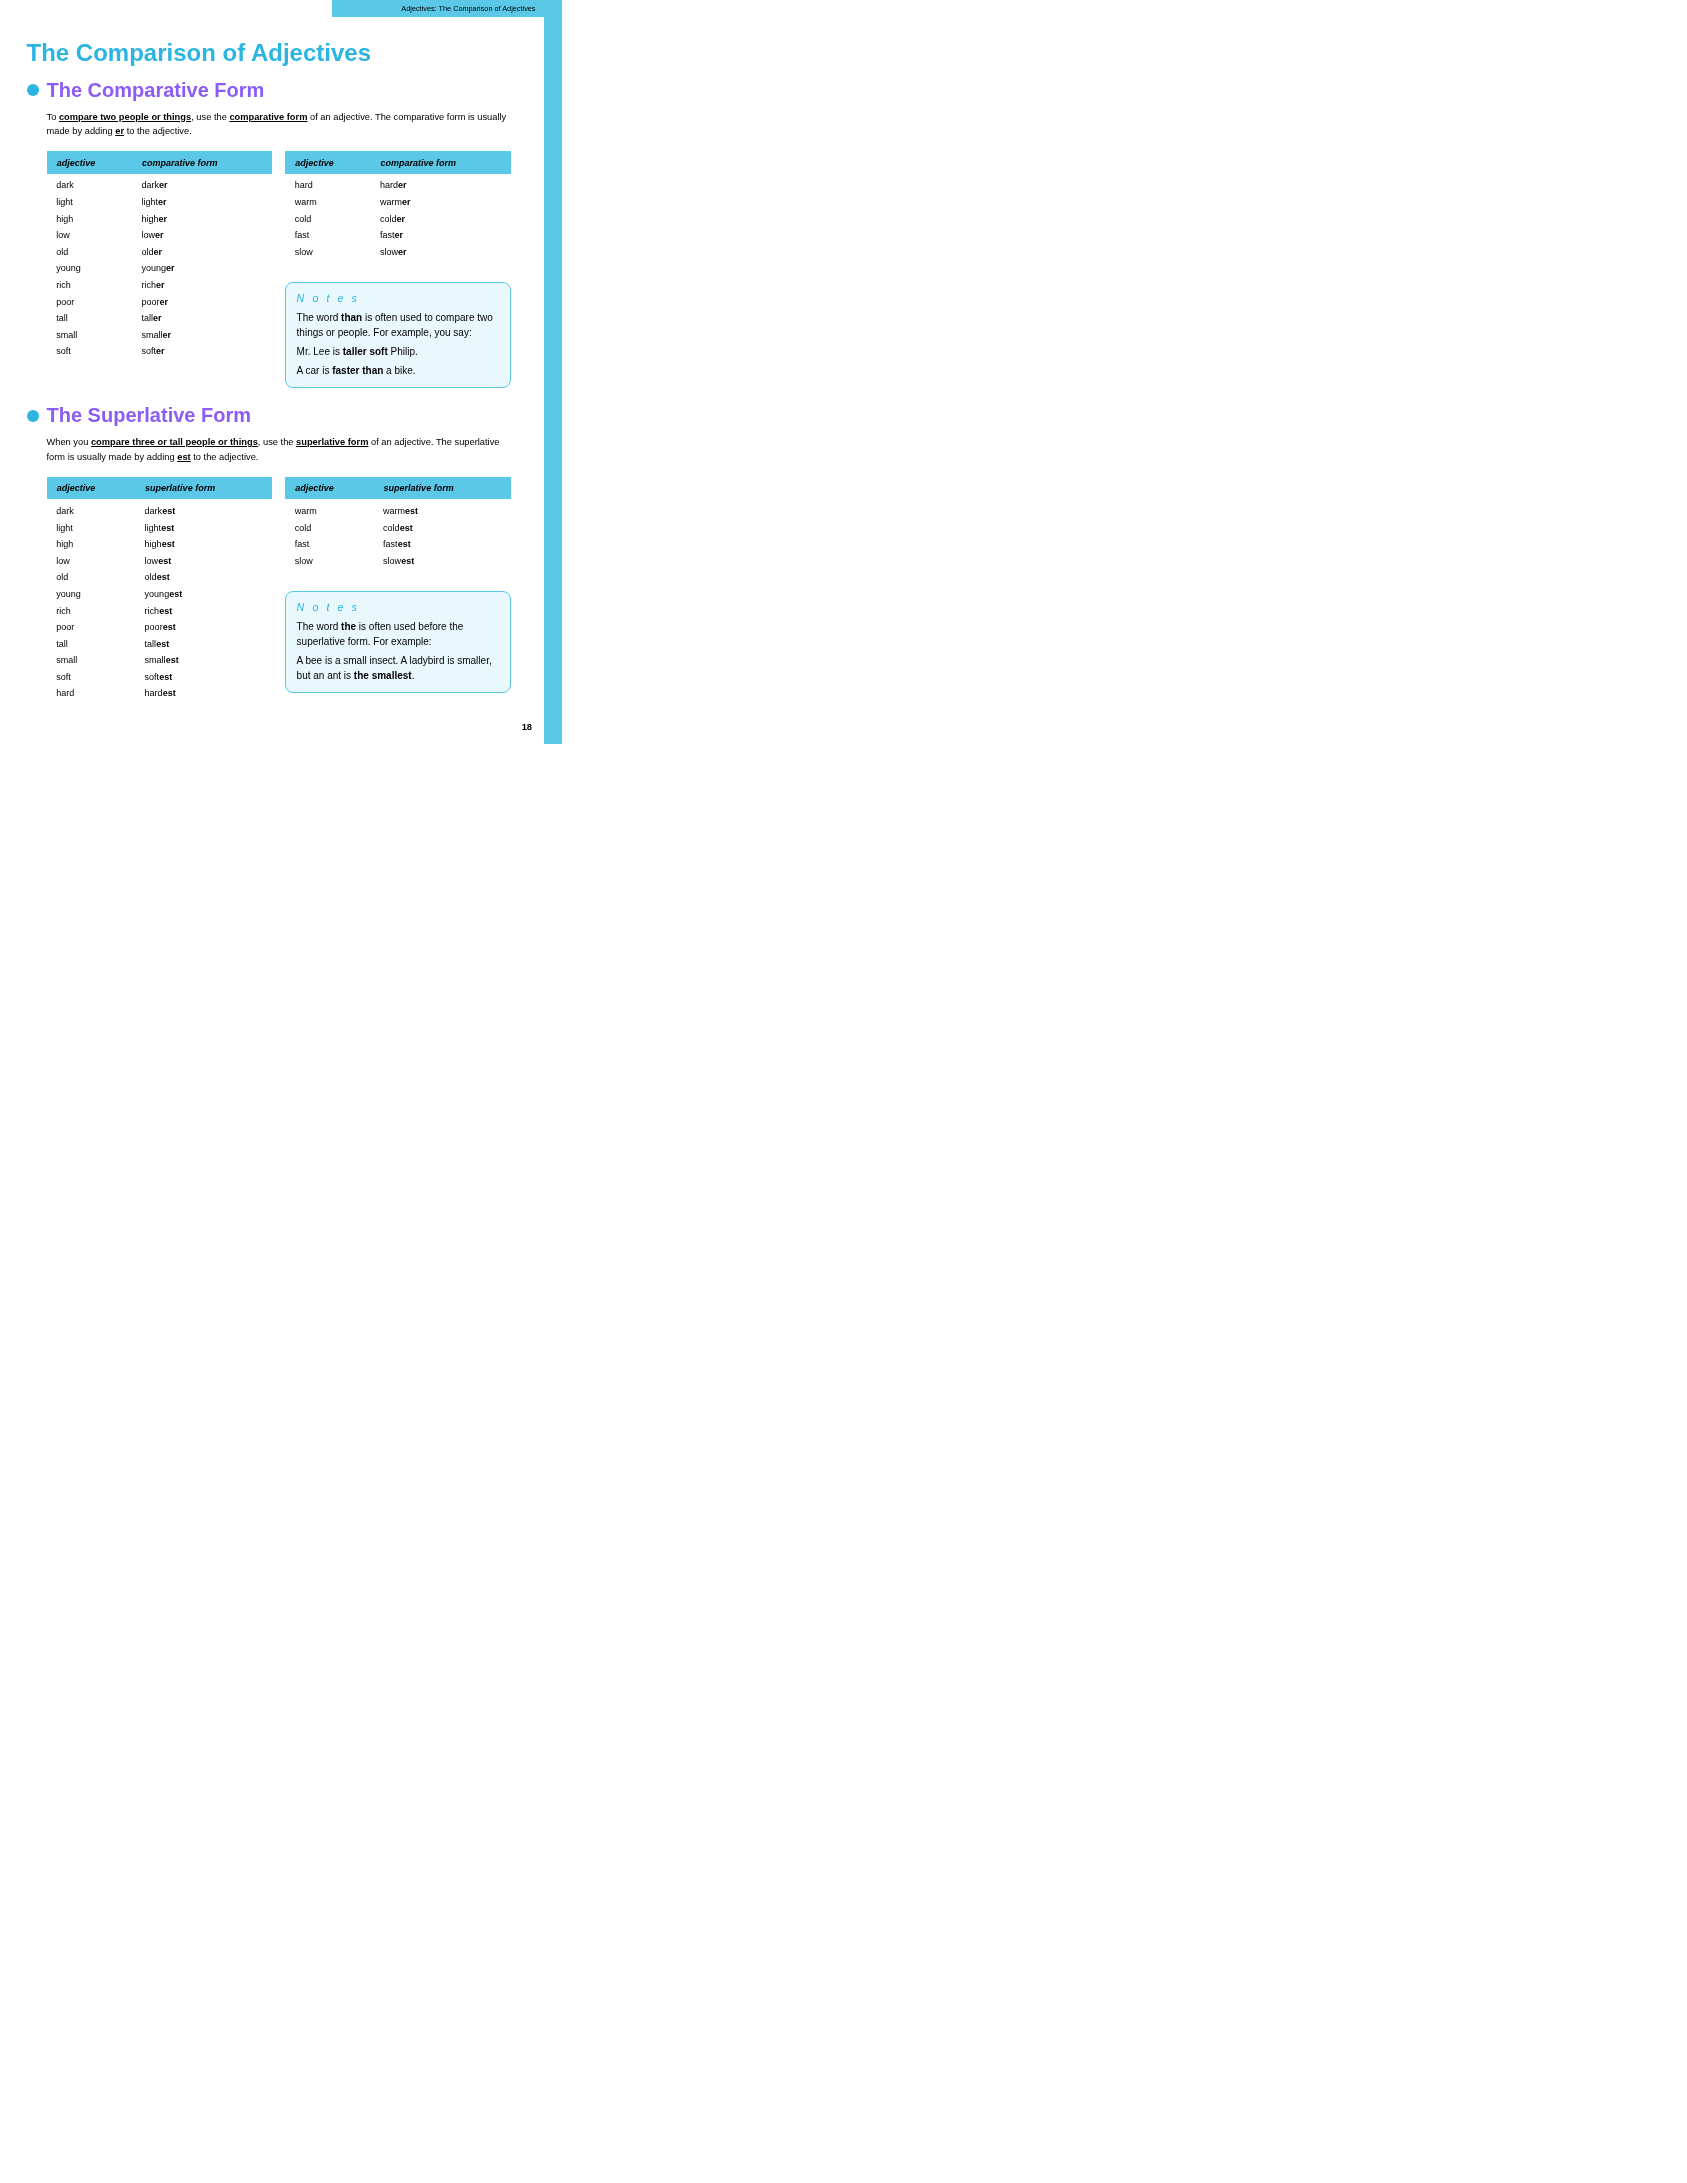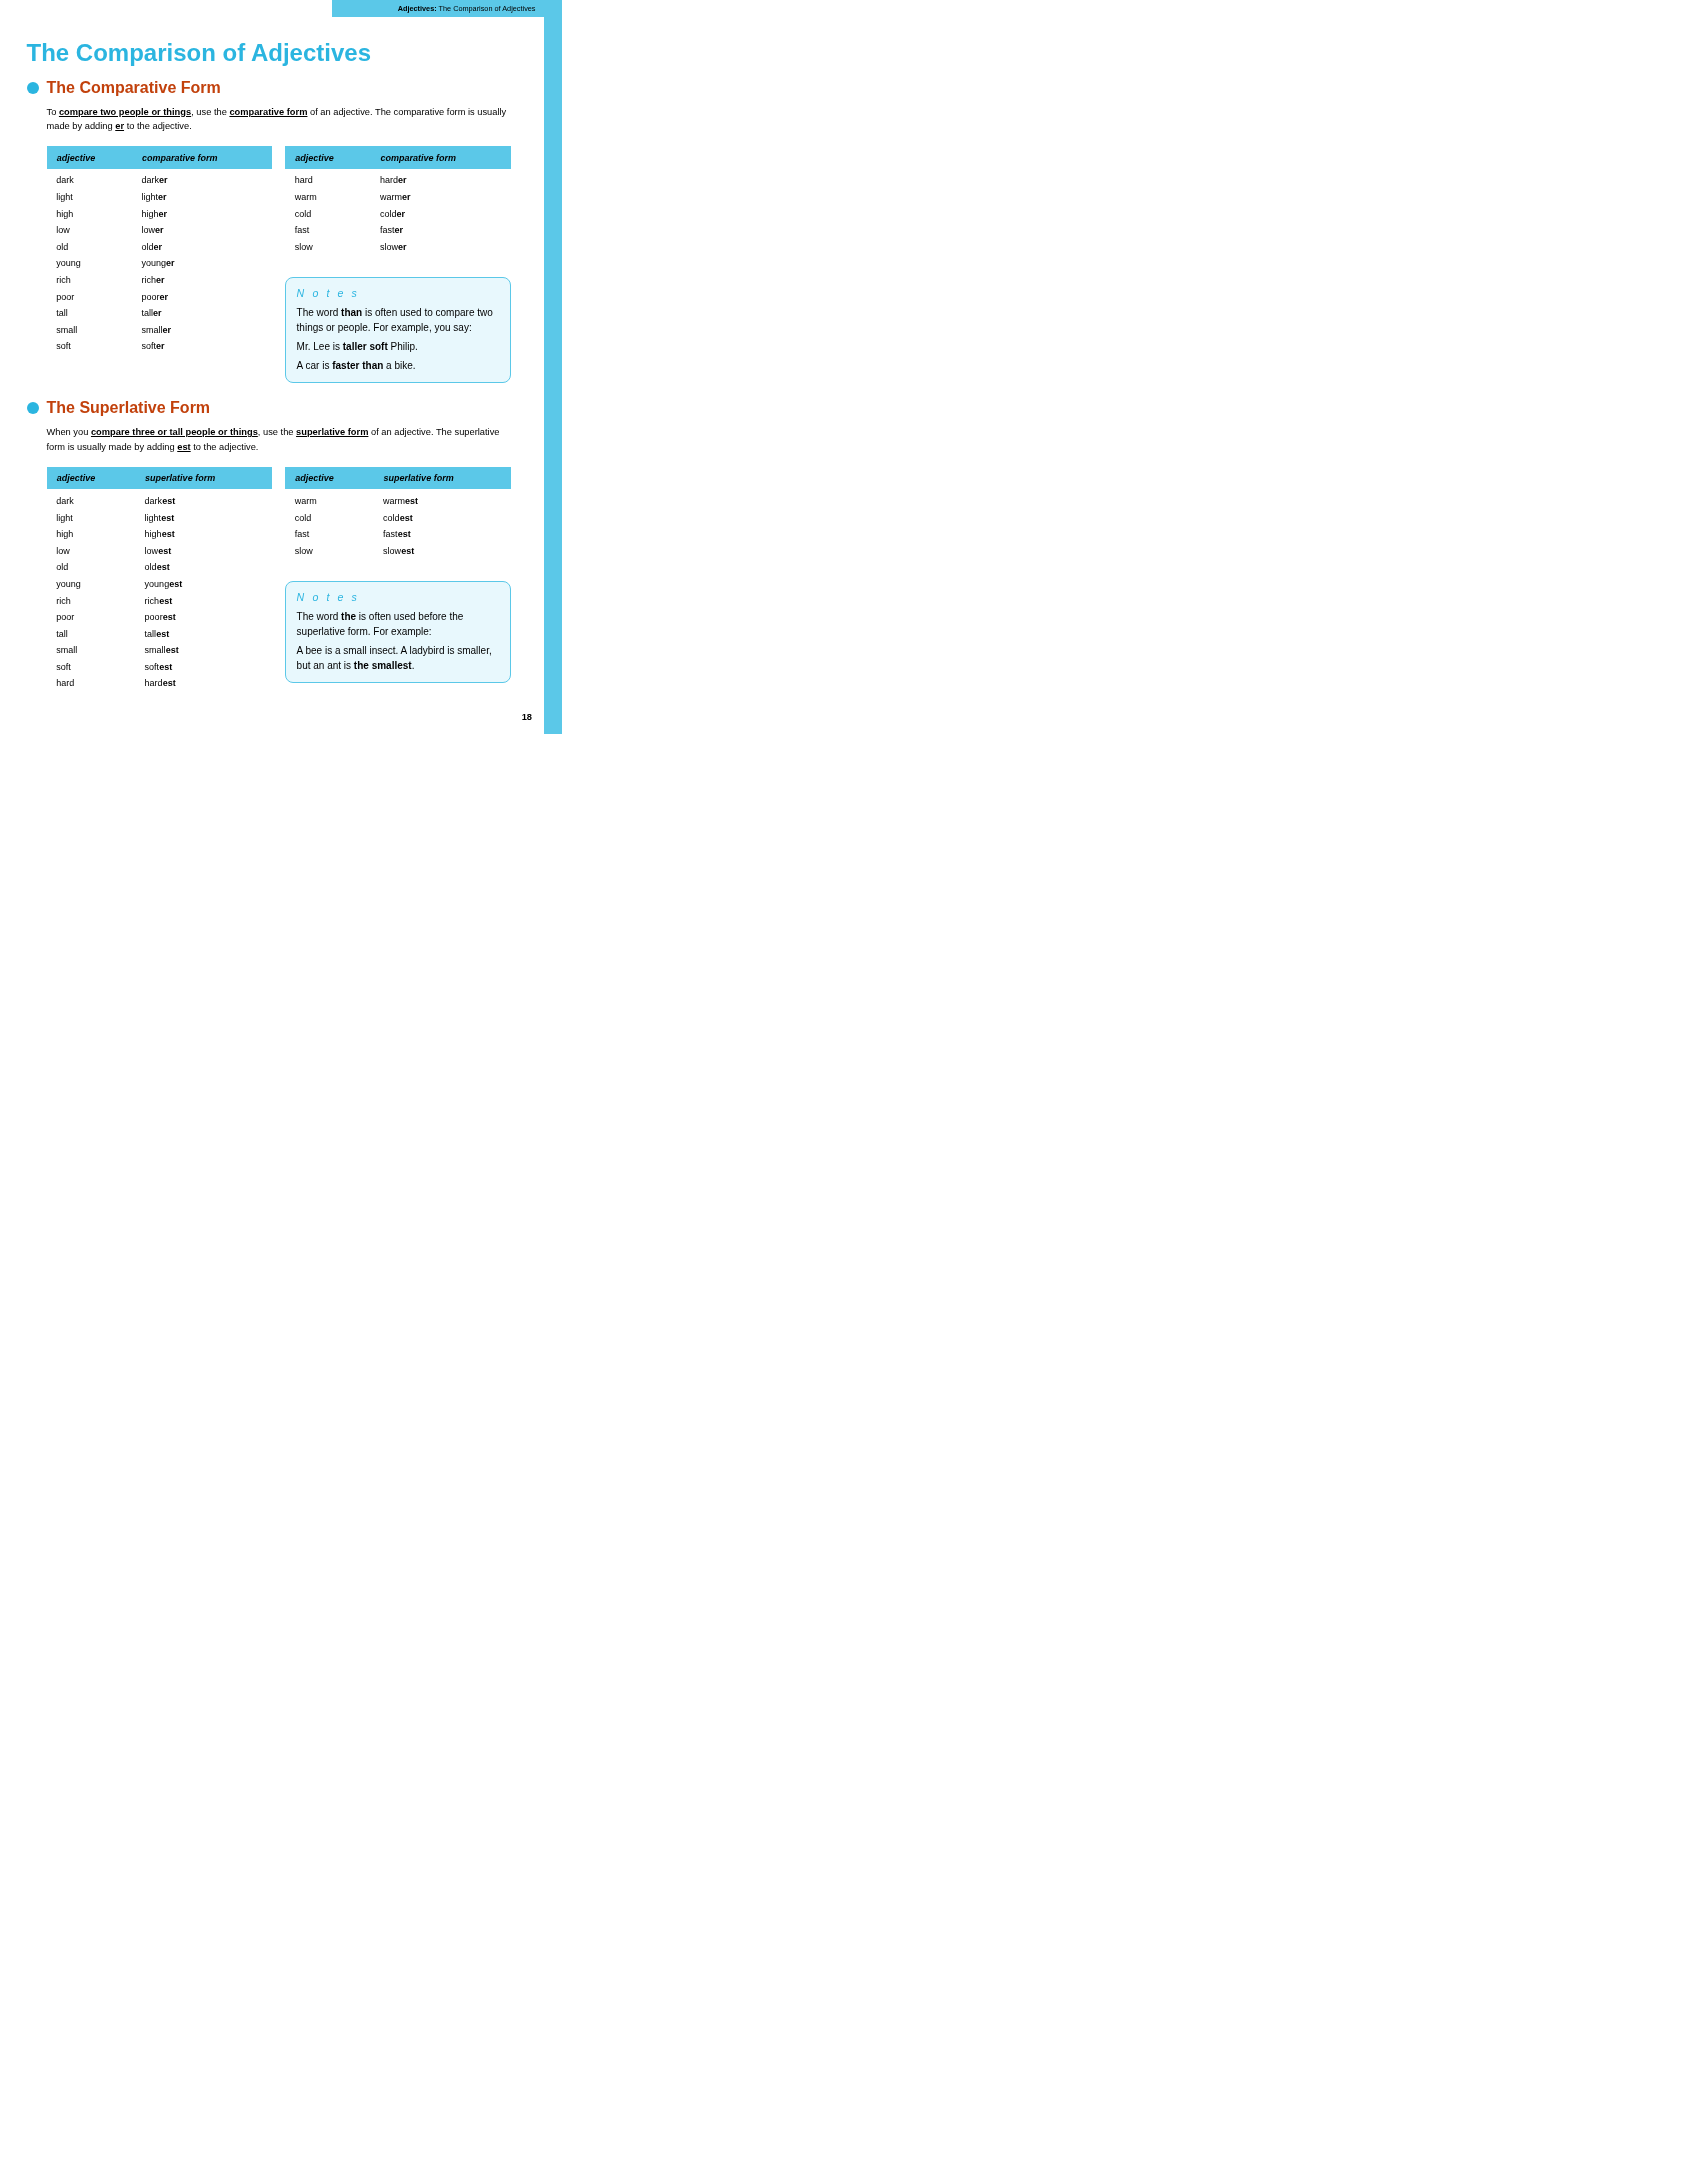--- a/index.html
+++ b/index.html
@@ -30,21 +30,21 @@
       right: 18.5px;
       width: 212px;
       background: #5bc8e8;
       padding: 4px 8px;
       text-align: right;
       font-size: 7.3px;
       font-weight: normal;
       color: #000;
     }
     .header-bar strong {
-      font-weight: bold;
+      font-weight: normal;
       text-align: right;
     }
 
     
     .main-content {
       padding: 20px 33px 26.5px 26.5px;
       margin-right: 18.5px;
     }
 
     
@@ -64,23 +64,23 @@
     }
     .section-bullet {
       width: 12px;
       height: 12px;
       background: #2bb5e0;
       border-radius: 50%;
       margin-right: 8px;
       flex-shrink: 0;
     }
     .section-title {
-      font-size: 16px;
-      font-weight: bold;
-      color: #c2410c;
+      font-size: 20px;
+      font-weight: bold;
+      color: #8b5cf6;
     }
 
     
     .intro-text {
       font-size: 9.3px;
       line-height: 1.6;
       margin-bottom: 12px;
       margin-left: 20px;
       color: #000;
     }

